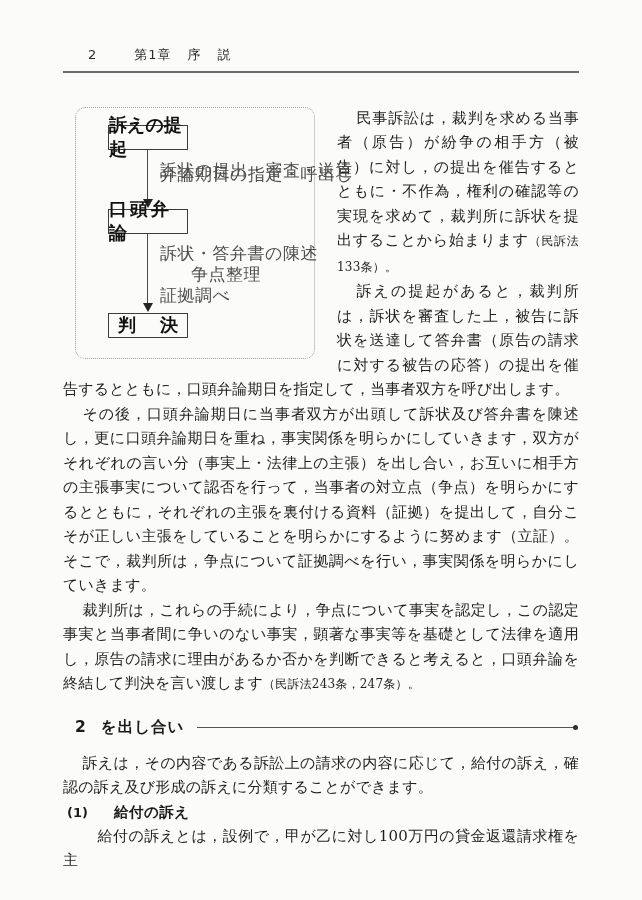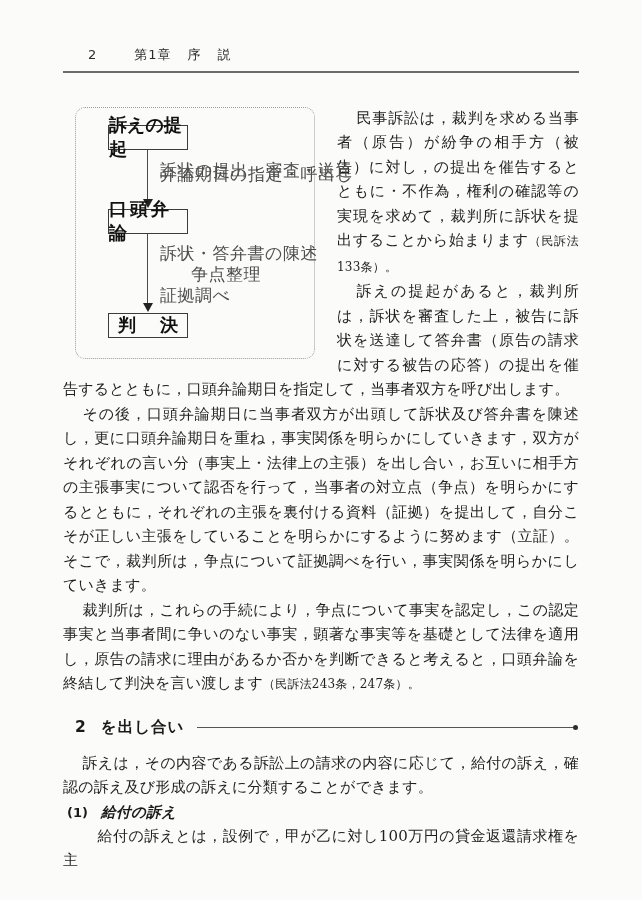--- a/index.html
+++ b/index.html
@@ -98,21 +98,21 @@
   .sec-dot{width:5px;height:5px;border-radius:50%;background:#2e2e2e;transform:translateY(0);}
 
   
   .sub-head{
     margin:3px 0 2px 4px;
     display:flex;align-items:baseline;
     font-family:"DejaVu Sans","Liberation Sans",sans-serif;
     font-weight:700;font-size:14.5px;color:#1a1a1a;
   }
   .sub-head .snum{font-size:13px;}
-  .sub-head .sttl{margin-left:13px;letter-spacing:0.5px;font-style:italic;}
+  .sub-head .sttl{margin-left:26px;letter-spacing:0.5px;}
   p.sub-para{
     margin:2px 0 0 0;
     font-size:15px;line-height:24.5px;
     letter-spacing:0.2px;
     text-indent:2.3em;
     text-align:justify;
   }
 </style>
 </head>
 <body>

